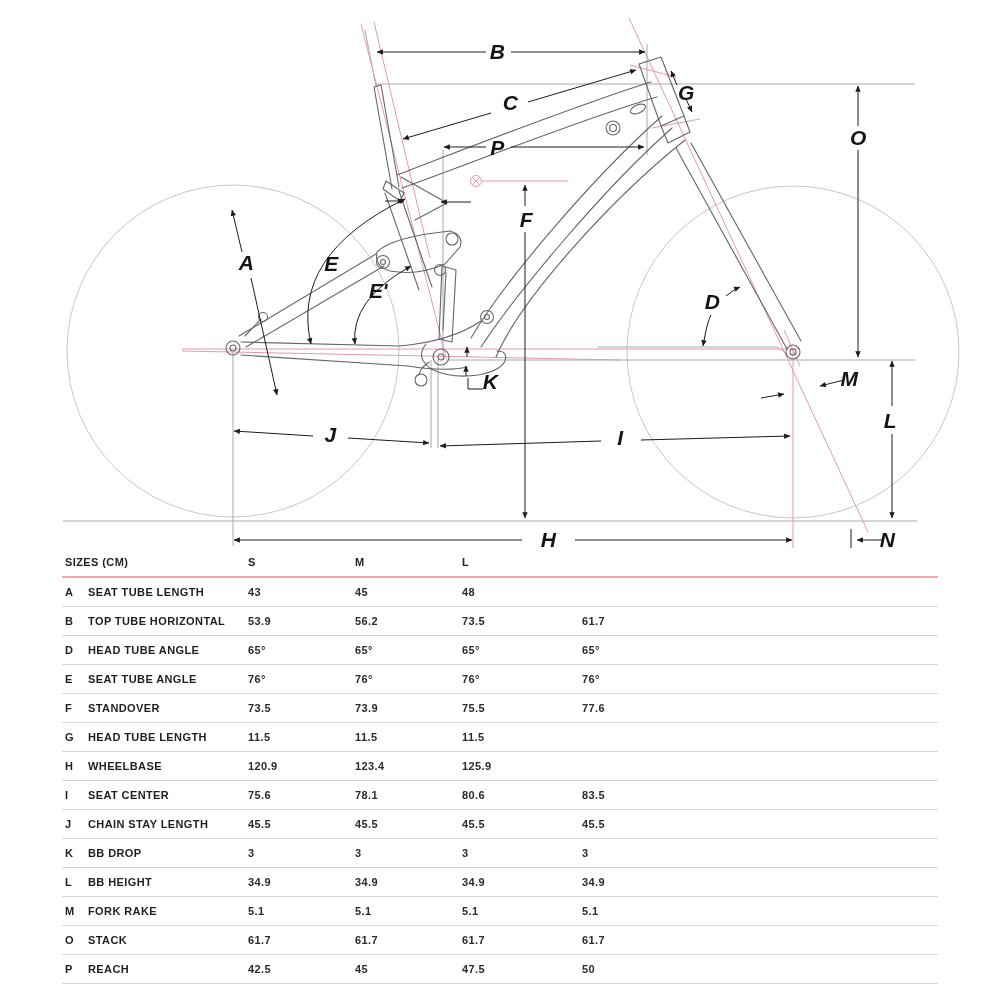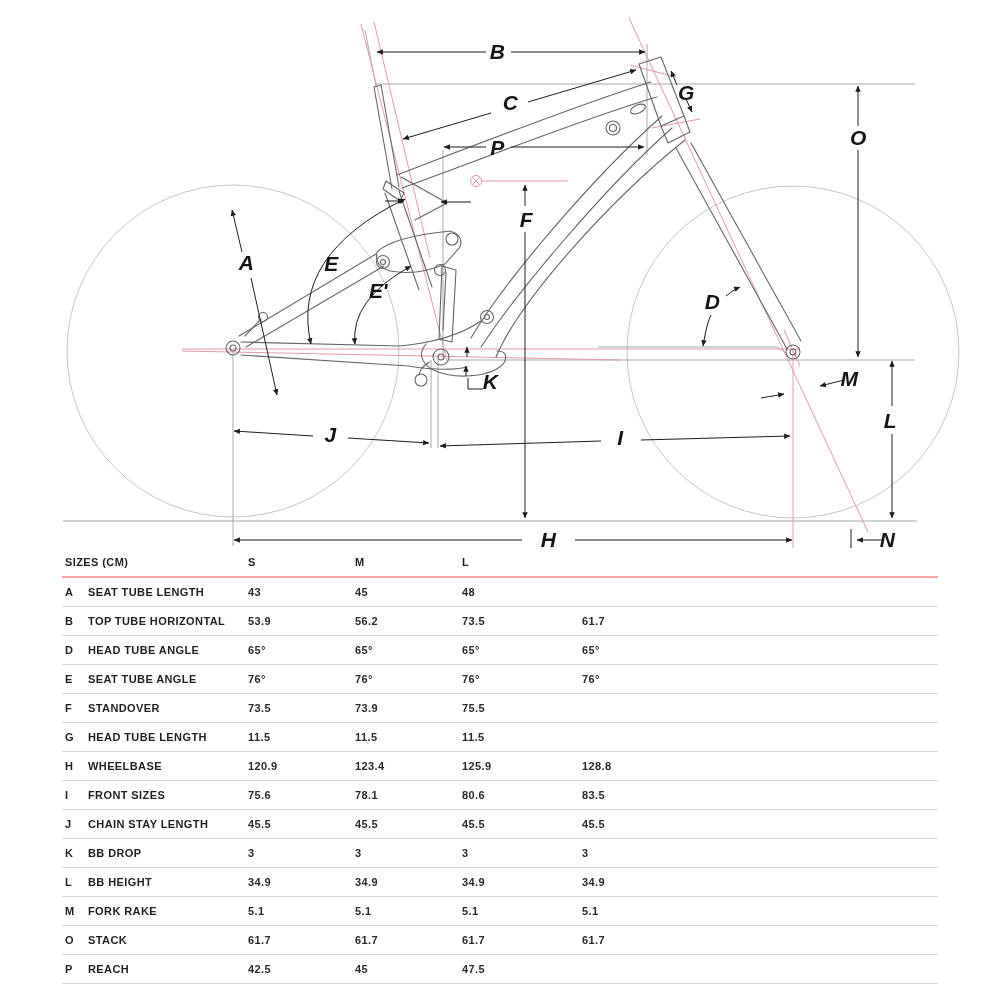--- a/index.html
+++ b/index.html
@@ -251,42 +251,42 @@
     <div class="c-val">76°</div>
     <div class="c-val">76°</div>
   </div>
 
   <div class="g-row">
     <div class="c-key">F</div>
     <div class="c-name">STANDOVER</div>
     <div class="c-val">73.5</div>
     <div class="c-val">73.9</div>
     <div class="c-val">75.5</div>
+    <div class="c-val">77.6</div>
   </div>
 
   <div class="g-row">
     <div class="c-key">G</div>
     <div class="c-name">HEAD TUBE LENGTH</div>
     <div class="c-val">11.5</div>
     <div class="c-val">11.5</div>
     <div class="c-val">11.5</div>
   </div>
 
   <div class="g-row">
     <div class="c-key">H</div>
     <div class="c-name">WHEELBASE</div>
     <div class="c-val">120.9</div>
     <div class="c-val">123.4</div>
     <div class="c-val">125.9</div>
-    <div class="c-val">128.8</div>
   </div>
 
   <div class="g-row">
     <div class="c-key">I</div>
-    <div class="c-name">FRONT SIZES</div>
+    <div class="c-name">SEAT CENTER</div>
     <div class="c-val">75.6</div>
     <div class="c-val">78.1</div>
     <div class="c-val">80.6</div>
     <div class="c-val">83.5</div>
   </div>
 
   <div class="g-row">
     <div class="c-key">J</div>
     <div class="c-name">CHAIN STAY LENGTH</div>
     <div class="c-val">45.5</div>
@@ -330,15 +330,16 @@
     <div class="c-val">61.7</div>
     <div class="c-val">61.7</div>
   </div>
 
   <div class="g-row">
     <div class="c-key">P</div>
     <div class="c-name">REACH</div>
     <div class="c-val">42.5</div>
     <div class="c-val">45</div>
     <div class="c-val">47.5</div>
+    <div class="c-val">50</div>
   </div>
 </div>
 </div>
 
 </body></html>

